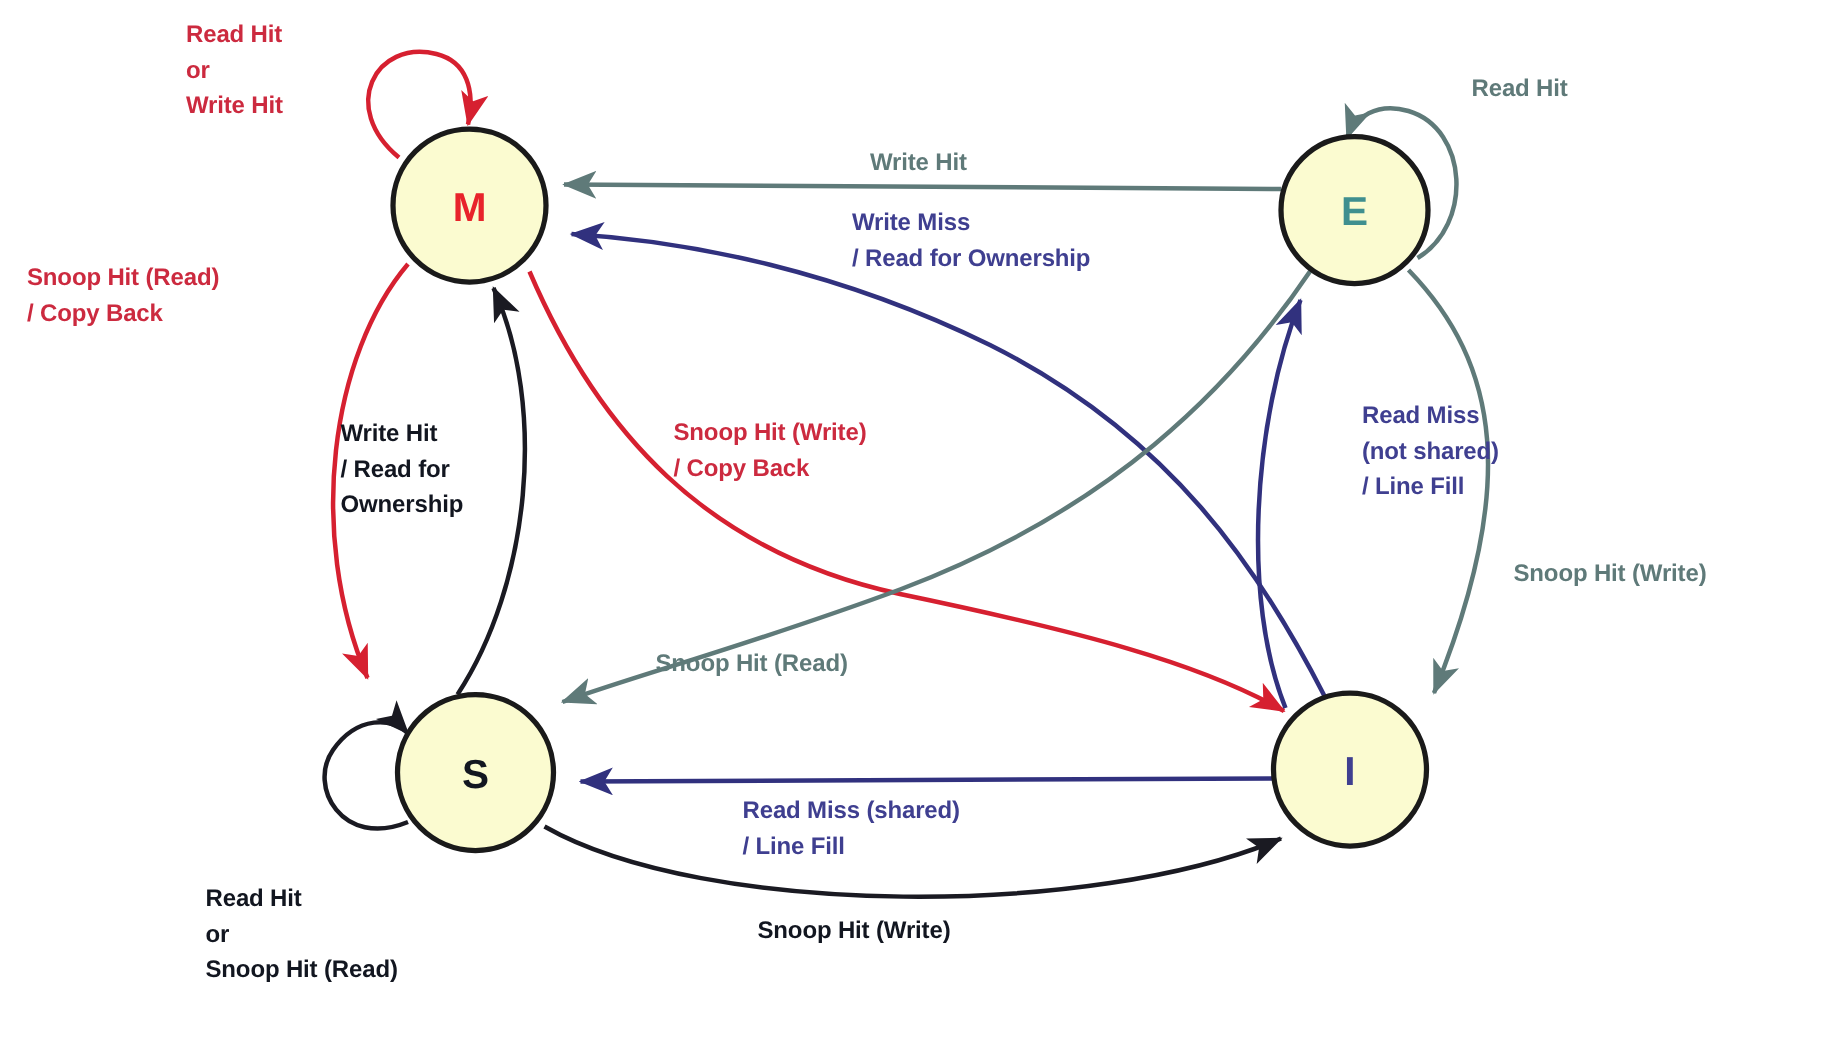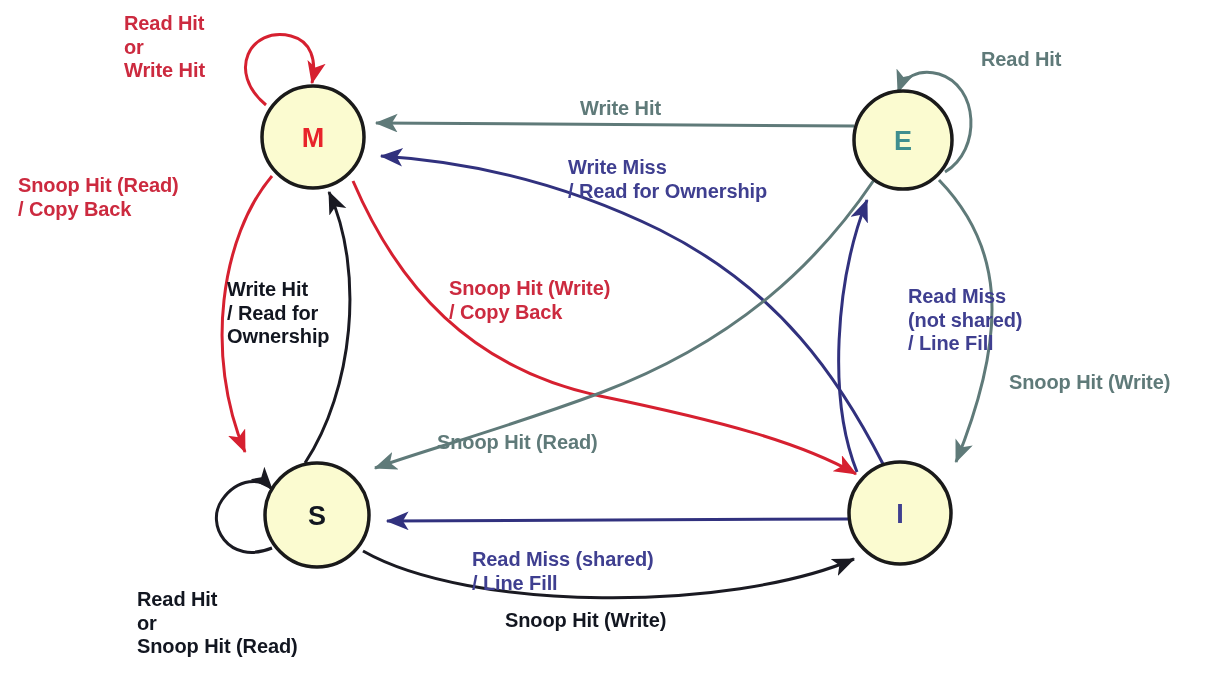--- a/index.html
+++ b/index.html
@@ -5,24 +5,24 @@
   html, body { margin:0; padding:0; background:#ffffff; }
   body { width:1223px; height:691px; overflow:hidden;
          font-family:"Liberation Sans", sans-serif; }
   #diagram { position:relative; width:1223px; height:691px; background:#ffffff; }
   svg.canvas { position:absolute; left:0; top:0; width:1223px; height:691px; }
   .edge { fill:none; stroke-width:3; }
   .node-circle { fill:#fbfbd0; stroke:#1a1a1a; stroke-width:3.5; }
   .node-label { font-family:"Liberation Sans", sans-serif; font-size:27px;
                 font-weight:bold; text-anchor:middle; dominant-baseline:central; }
   .lbl { position:absolute; font-family:"Liberation Sans", sans-serif;
-         font-size:20px; font-weight:bold; line-height:23.5px;
+         font-size:16px; font-weight:bold; line-height:23.5px;
          white-space:pre; letter-spacing:-0.1px; }
   .c-red   { color:#cc2a3f; }
-  .c-blue  { color:#3f3f90;margin-top:19px; }
+  .c-blue  { color:#3f3f90; }
   .c-green { color:#5f7a79; }
   .c-black { color:#121620; }
 </style>
 </head>
 <body>
 
 <div id="diagram">
 
   <svg class="canvas" viewBox="0 0 1223 691">
     <defs>
@@ -110,18 +110,18 @@
 / Read for Ownership</div>
 
   <div class="lbl c-green" style="left:437px; top:431px;">Snoop Hit (Read)</div>
 
   <div class="lbl c-blue" style="left:908px; top:266px;">Read Miss
 (not shared)
 / Line Fill</div>
 
   <div class="lbl c-green" style="left:1009px; top:371px;">Snoop Hit (Write)</div>
 
-  <div class="lbl c-blue" style="left:472px; top:529px;">Read Miss (shared)
+  <div class="lbl c-blue" style="left:495px; top:529px;">Read Miss (shared)
 / Line Fill</div>
 
   <div class="lbl c-black" style="left:505px; top:609px;">Snoop Hit (Write)</div>
 
 </div>
 
 </body></html>

